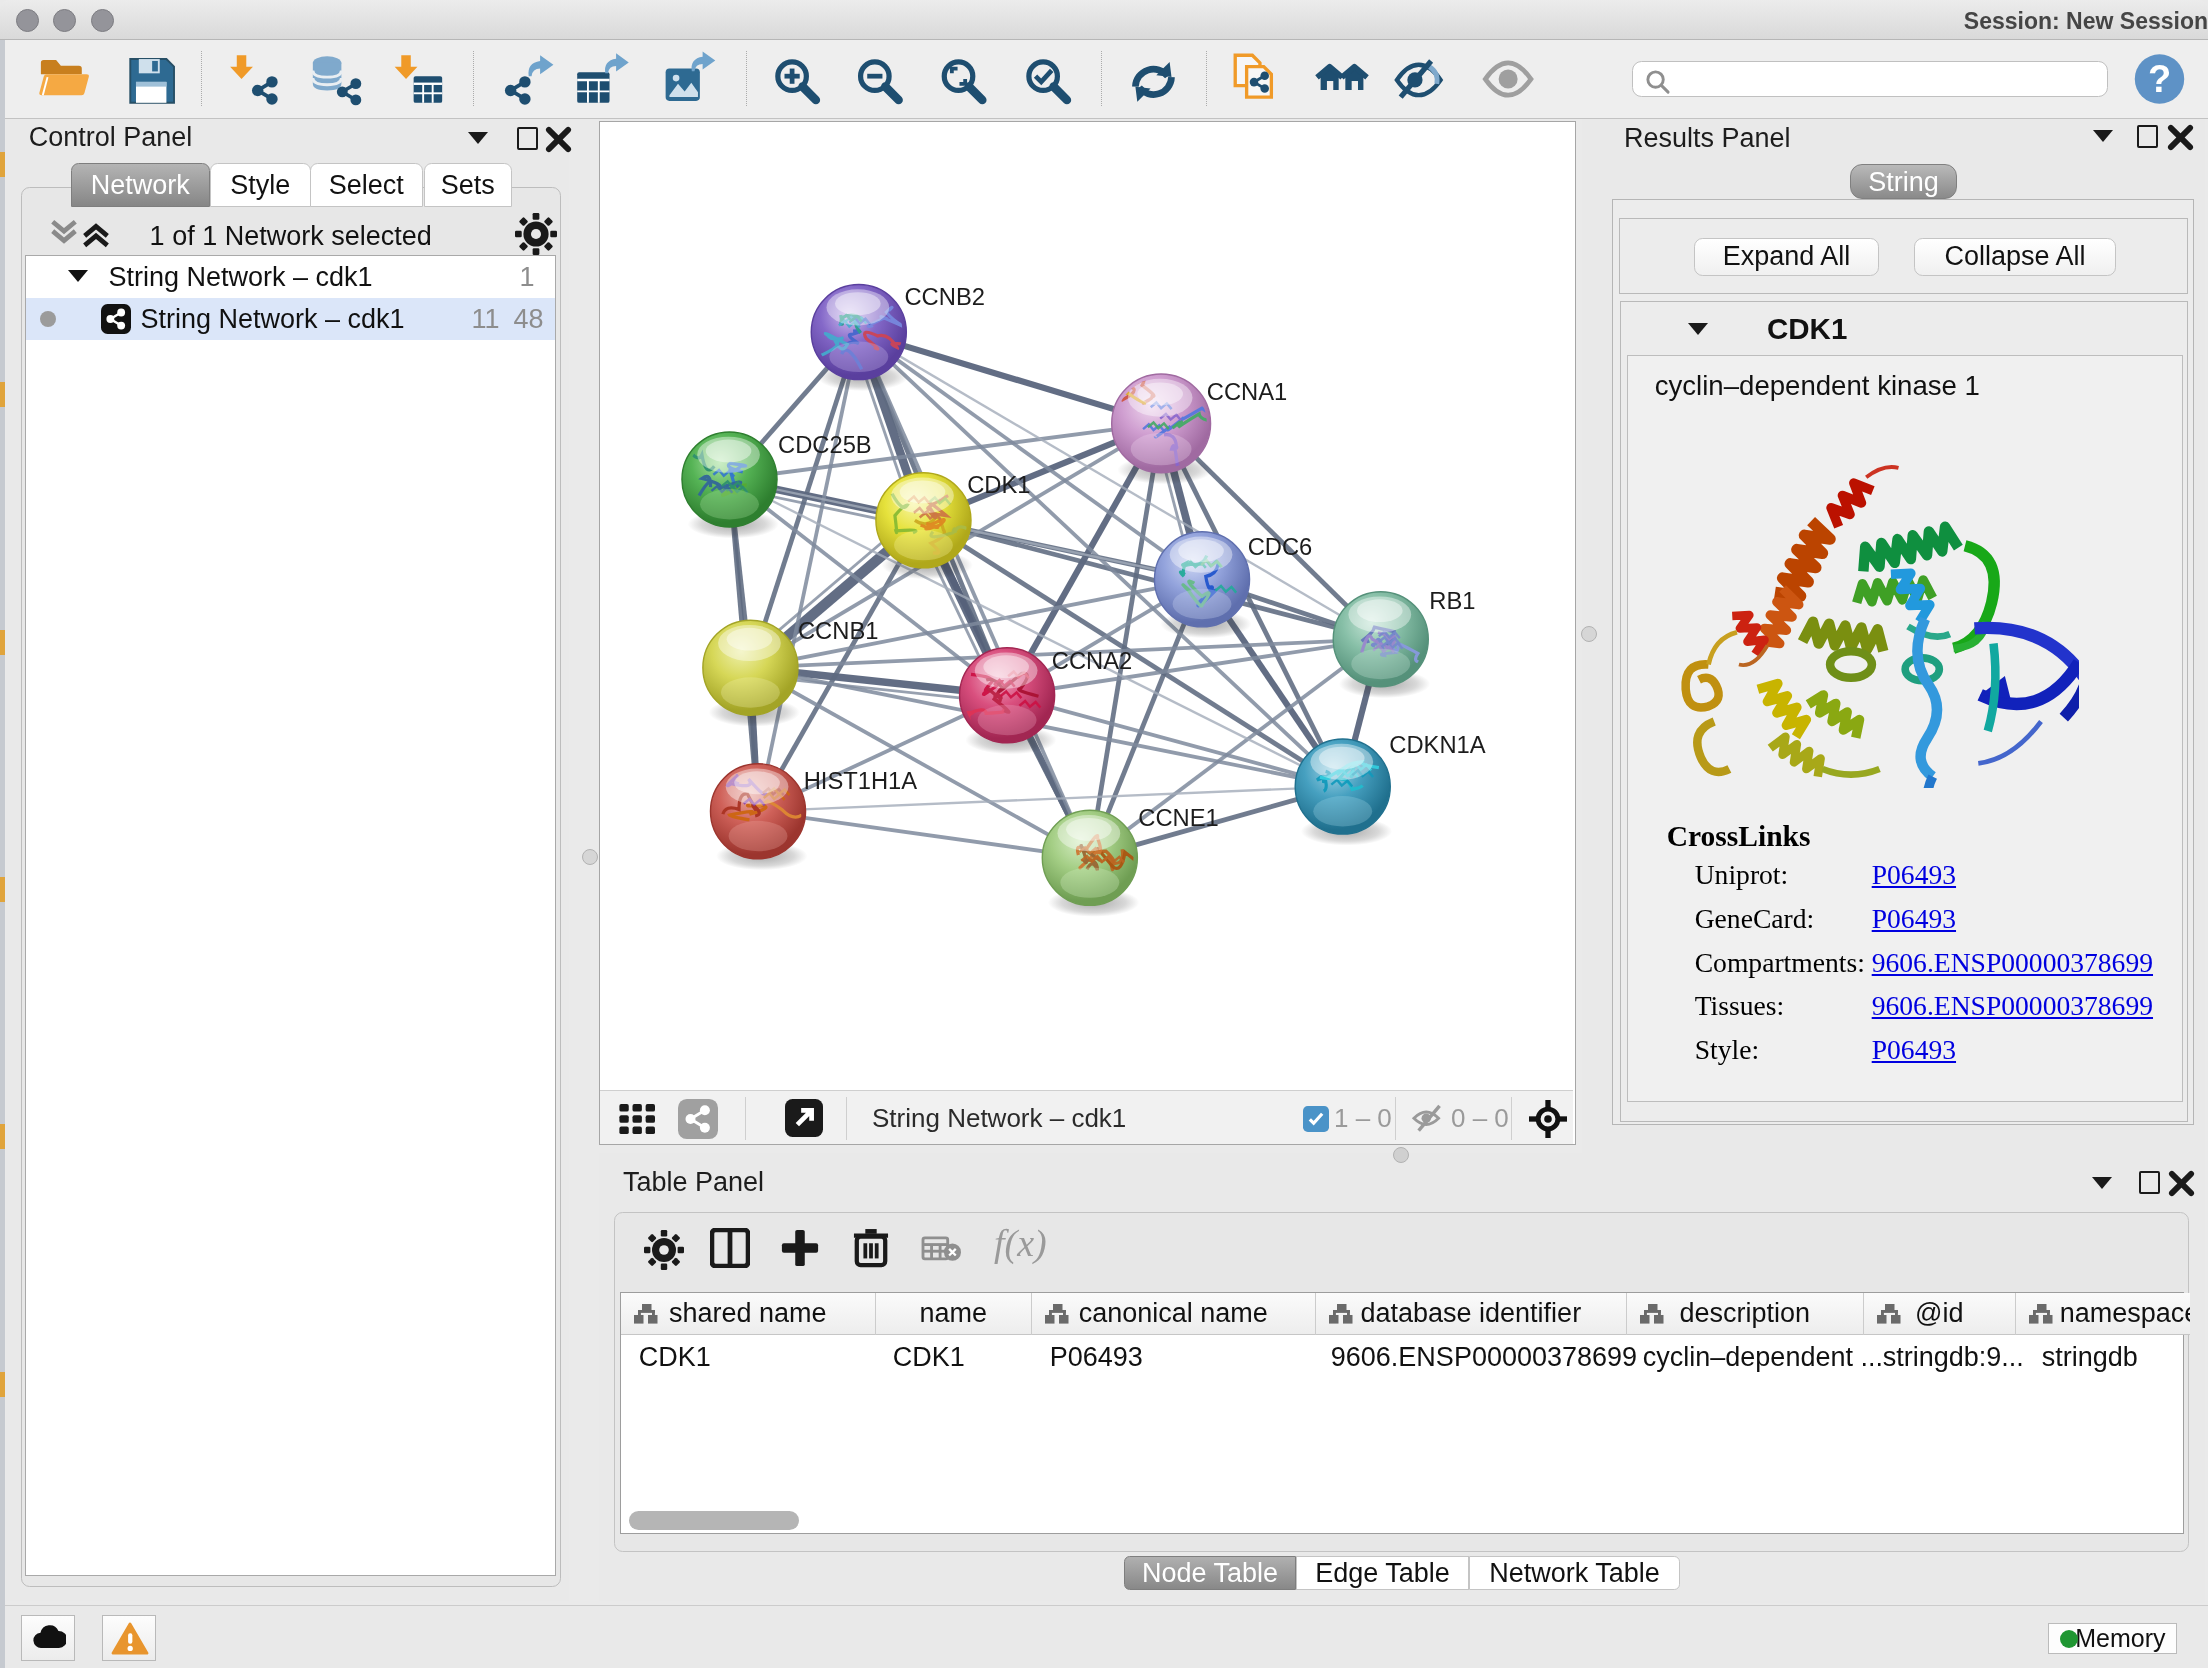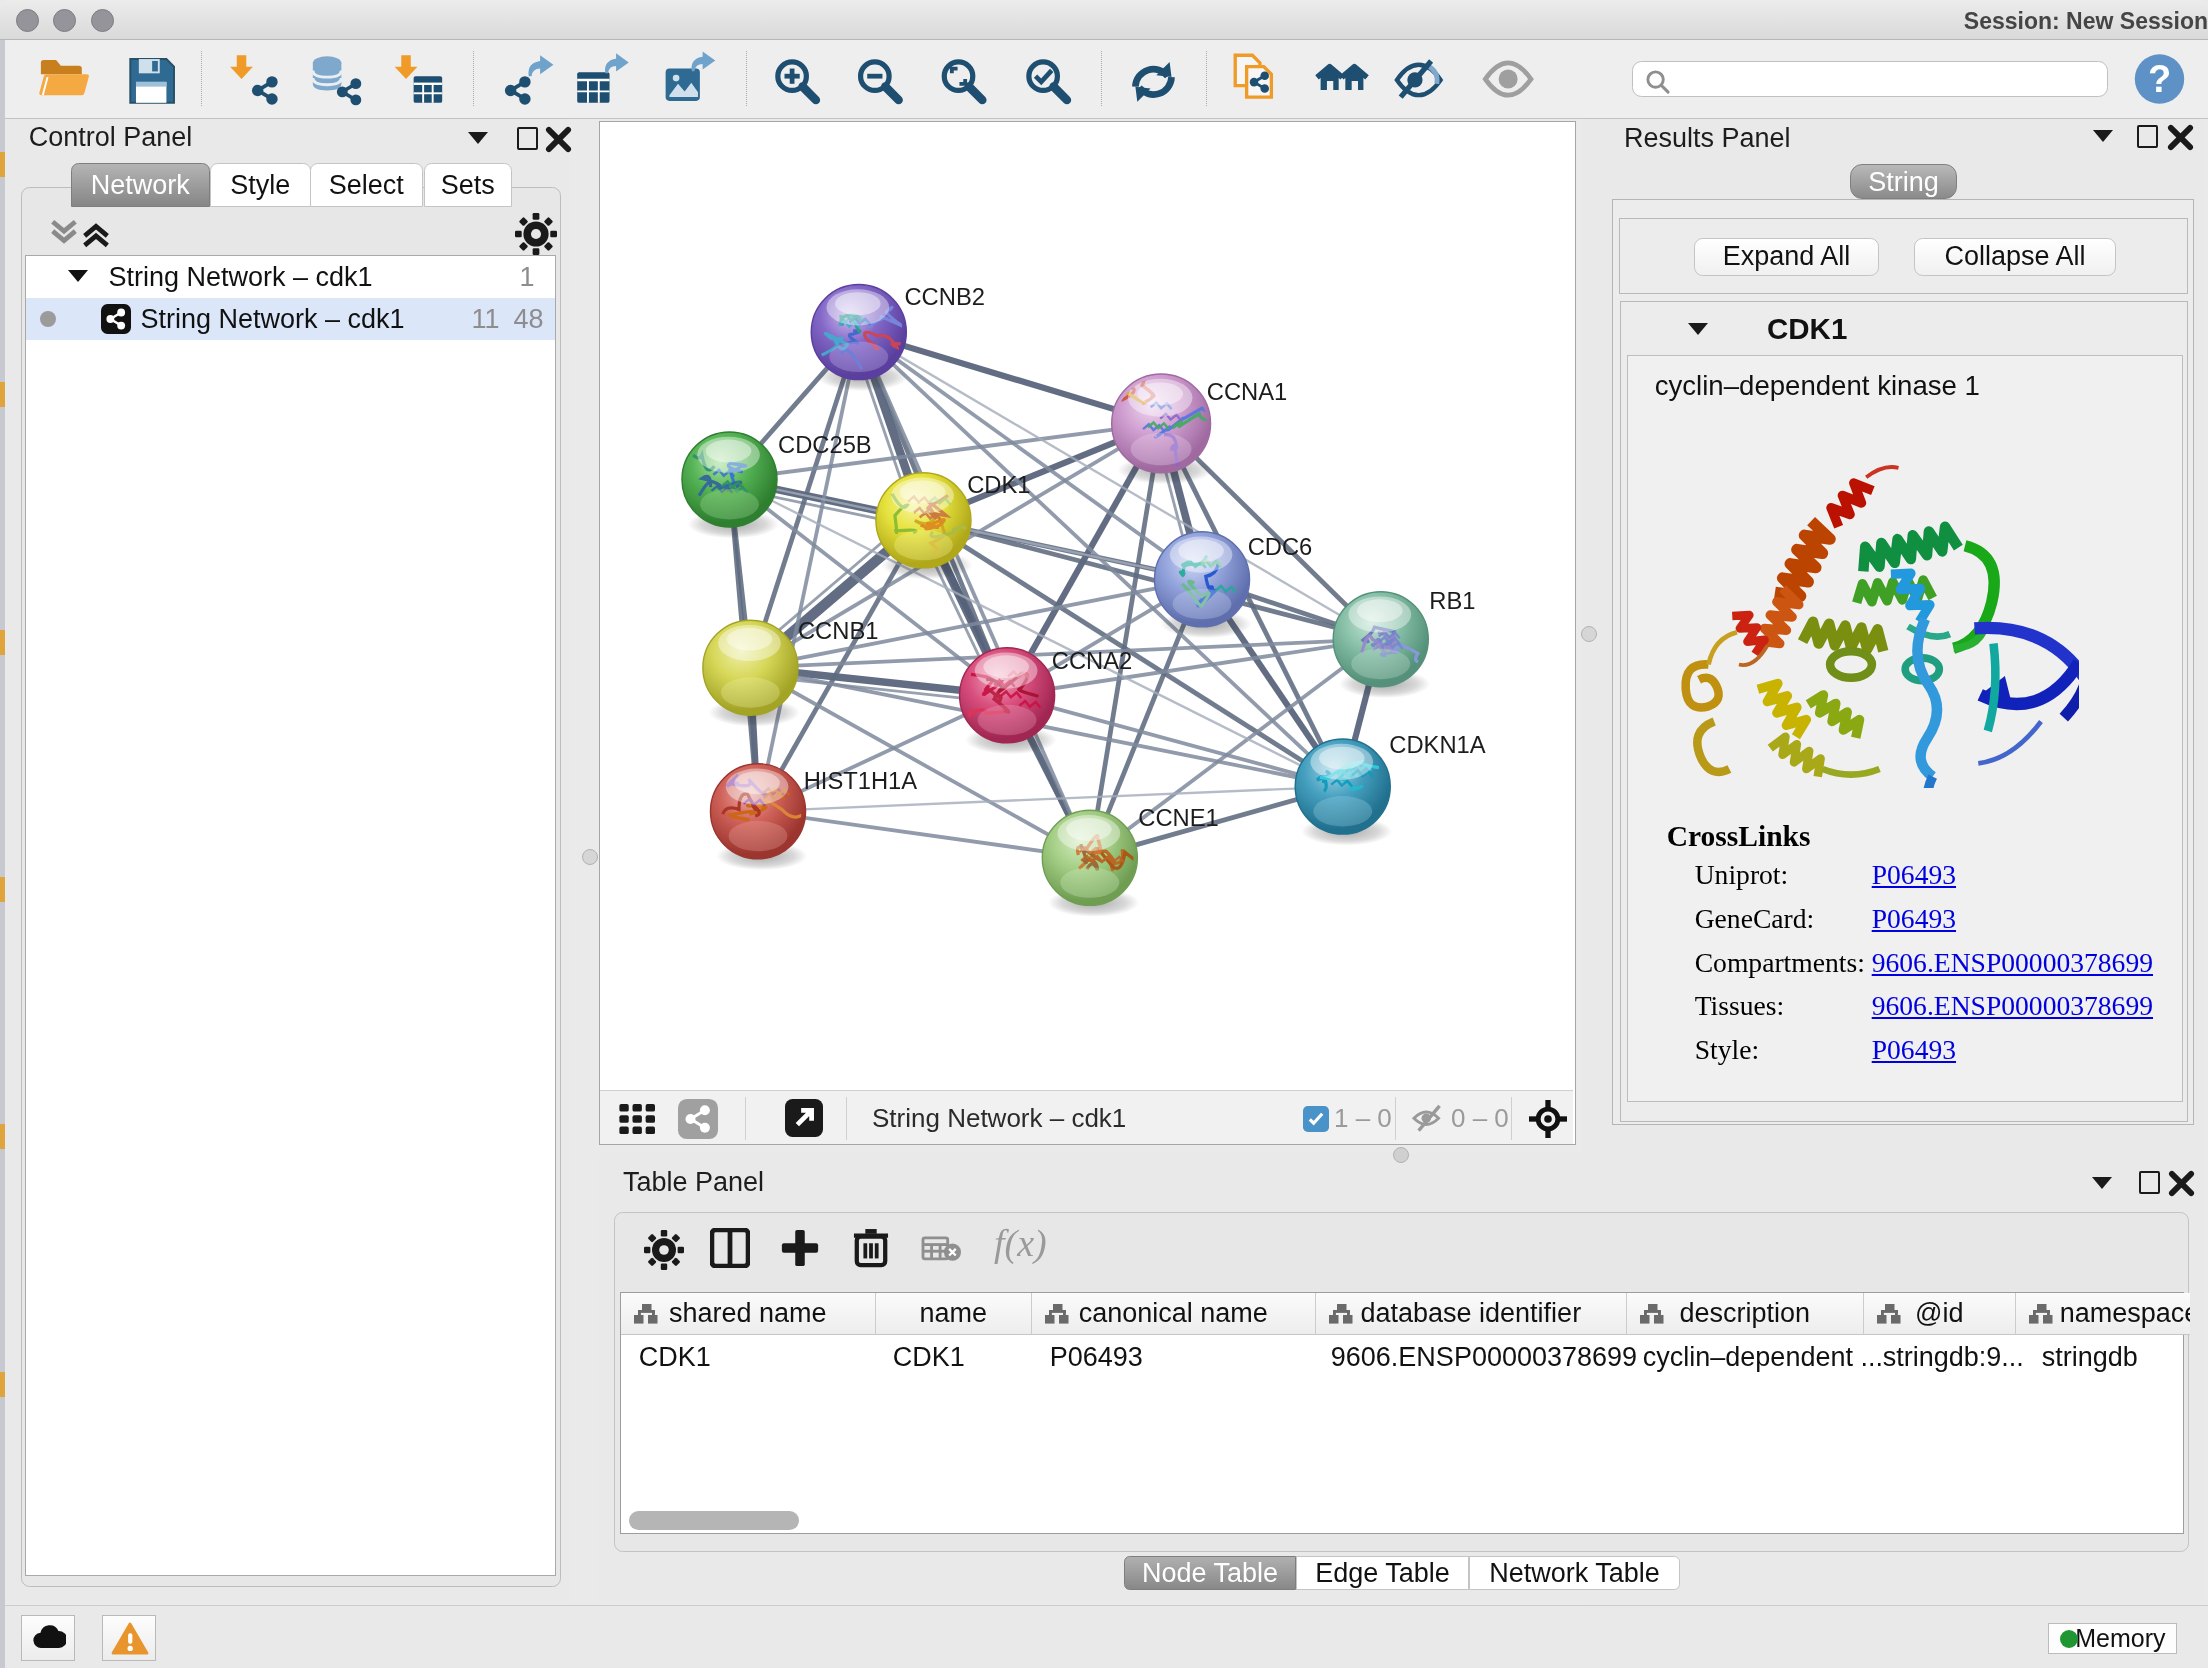--- a/index.html
+++ b/index.html
@@ -272,20 +272,21 @@
 
     <div style="position:absolute;left:0;top:0;width:100%;height:132px;"></div>
     <svg style="position:absolute;left:25px;top:30px;" width="34" height="32" viewBox="0 0 36 34">
       <path d="M6 4 L18 14 L30 4" fill="none" stroke="#8a8a8a" stroke-width="5"></path>
       <path d="M6 14 L18 24 L30 14" fill="none" stroke="#8a8a8a" stroke-width="5"></path>
     </svg>
     <svg style="position:absolute;left:57px;top:28.5px;" width="34" height="34" viewBox="0 0 36 36">
       <path d="M6 30 L18 20 L30 30" fill="none" stroke="#1a1a1a" stroke-width="5"></path>
       <path d="M6 20 L18 10 L30 20" fill="none" stroke="#1a1a1a" stroke-width="5"></path>
     </svg>
+    <div style="position:absolute;left:0;top:33px;width:100%;text-align:center;font-size:27px;color:#111;">1 of 1 Network selected</div>
     <svg style="position:absolute;left:493px;top:25px;" width="42" height="42" viewBox="0 0 100 100">
       <g fill="#1a1a1a">
           <circle cx="50" cy="50" r="30"></circle>
       <g>
             <rect x="42" y="0" width="16" height="16" rx="3"></rect>
             <rect x="42" y="84" width="16" height="16" rx="3"></rect>
       <rect x="0" y="42" width="16" height="16" rx="3"></rect>
             <rect x="84" y="42" width="16" height="16" rx="3"></rect>
       <g transform="rotate(45 50 50)">
               <rect x="42" y="0" width="16" height="16" rx="3"></rect>

